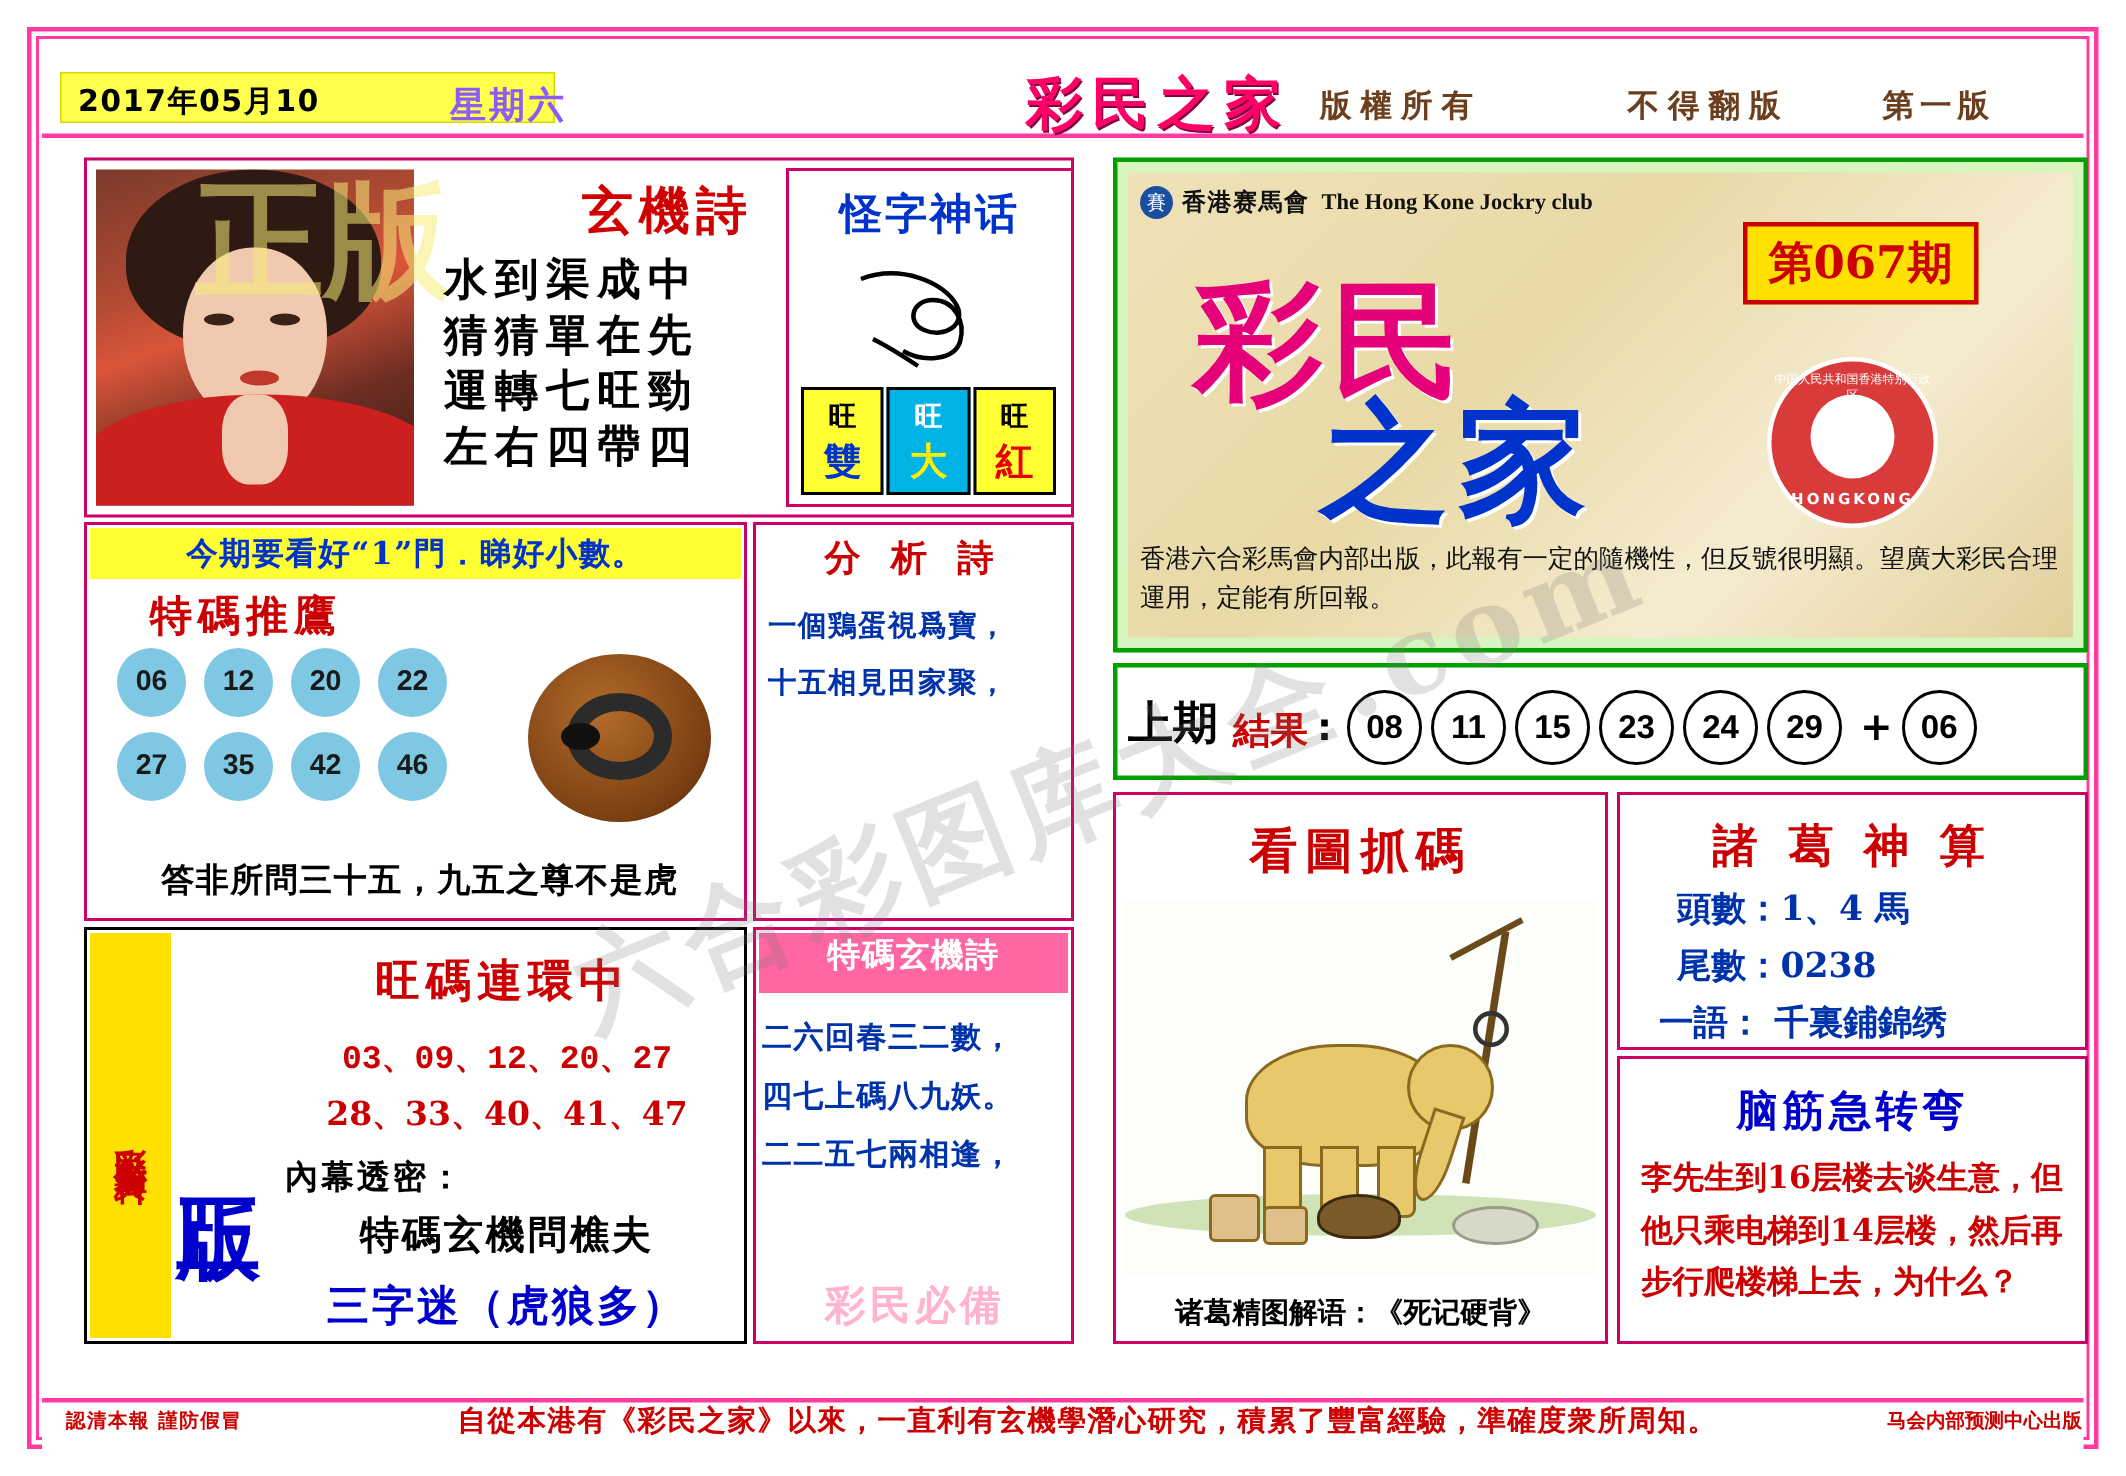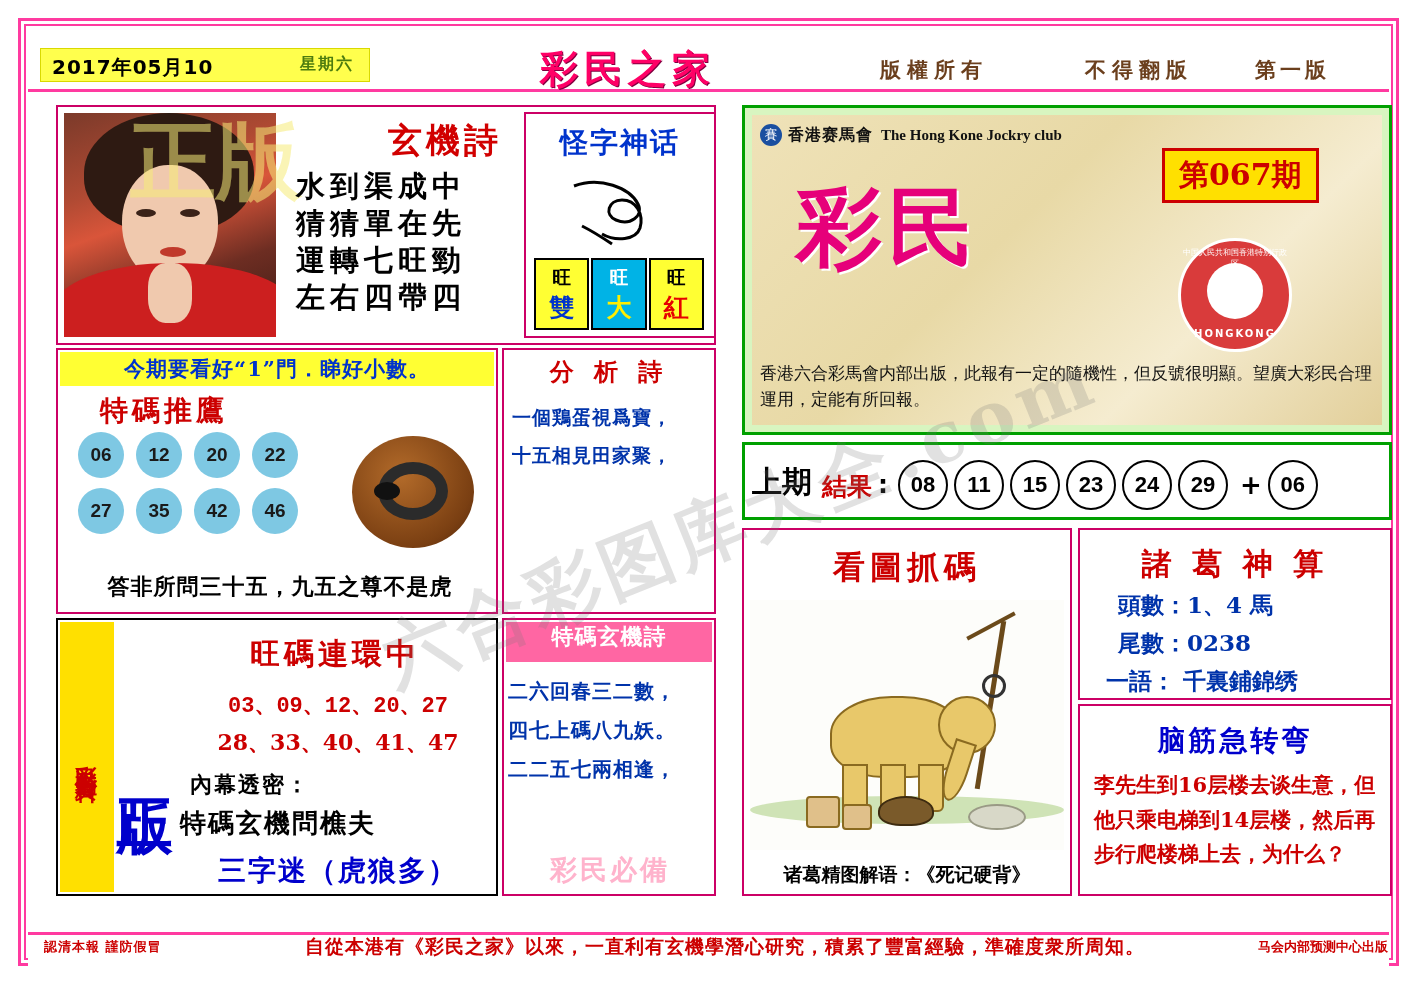--- a/index.html
+++ b/index.html
@@ -4,22 +4,22 @@
 <style>
   html,body{margin:0;padding:0;}
   body{width:1417px;height:984px;background:#ffffff;font-family:"DejaVu Sans","Liberation Sans",sans-serif;overflow:hidden;}
   .page{position:relative;width:1417px;height:984px;background:#ffffff;box-sizing:border-box;}
   .sheet{position:absolute;left:18px;top:18px;width:1381px;height:948px;border:3px solid #ff3aa0;background:#ffffff;box-sizing:border-box;}
 
   
   .header{position:absolute;left:28px;top:40px;width:1361px;height:52px;background:#ffffff;border-bottom:3px solid #ff3aa0;box-sizing:border-box;}
   .datebox{position:absolute;left:40px;top:48px;width:330px;height:34px;background:#ffff4d;border:1px solid #d9d900;box-sizing:border-box;}
   .datetext{position:absolute;left:52px;top:54px;font-size:20px;font-weight:bold;color:#000;letter-spacing:1px;}
-  .weektext{position:absolute;left:300px;top:54px;font-size:16px;font-weight:bold;color:#4d7c0f;letter-spacing:2px;}
-  .maintitle{position:absolute;left:540px;top:44px;width:320px;text-align:left;font-size:38px;font-weight:bold;color:#ff0066;font-family:"DejaVu Serif","Liberation Serif",serif;letter-spacing:6px;text-shadow:1px 1px 0 #800040;}
+  .weektext{position:absolute;left:300px;top:54px;font-size:24px;font-weight:bold;color:#8b5cf6;letter-spacing:2px;}
+  .maintitle{position:absolute;left:540px;top:44px;width:320px;text-align:right;font-size:38px;font-weight:bold;color:#ff0066;font-family:"DejaVu Serif","Liberation Serif",serif;letter-spacing:6px;text-shadow:1px 1px 0 #800040;}
   .copy1{position:absolute;left:880px;top:56px;font-size:21px;font-weight:bold;color:#6b3f1d;letter-spacing:6px;font-family:"DejaVu Serif","Liberation Serif",serif;}
   .copy2{position:absolute;left:1085px;top:56px;font-size:21px;font-weight:bold;color:#6b3f1d;letter-spacing:6px;font-family:"DejaVu Serif","Liberation Serif",serif;}
   .edition{position:absolute;left:1255px;top:56px;font-size:21px;font-weight:bold;color:#6b3f1d;letter-spacing:4px;font-family:"DejaVu Serif","Liberation Serif",serif;}
 
   
   .box{position:absolute;box-sizing:border-box;}
 
   
   .poembox{left:56px;top:105px;width:660px;height:240px;border:2px solid #cc0066;background:#fff;}
   .photo{position:absolute;left:64px;top:113px;width:212px;height:224px;background:linear-gradient(160deg,#7b3a2a 0%,#b04a33 30%,#d9553a 45%,#6d2d22 70%,#3c1a14 100%);overflow:hidden;}
@@ -69,21 +69,21 @@
   
   .bl-box{left:56px;top:618px;width:442px;height:278px;border:2px solid #000;background:#fff;}
   .vstrip{position:absolute;left:60px;top:622px;width:54px;height:270px;background:#ffe000;display:flex;align-items:center;justify-content:center;}
   .vstrip span{writing-mode:vertical-rl;font-size:22px;font-weight:bold;color:#cc0000;font-family:"DejaVu Serif","Liberation Serif",serif;letter-spacing:3px;}
   .zhengban{position:absolute;left:116px;top:622px;width:60px;height:270px;background:#fff;display:flex;align-items:center;justify-content:center;}
   .zhengban span{writing-mode:vertical-rl;font-size:56px;font-weight:bold;color:#0000cc;font-family:"DejaVu Serif","Liberation Serif",serif;letter-spacing:2px;}
   .wangma-t{position:absolute;left:180px;top:634px;width:310px;text-align:center;font-size:30px;font-weight:bold;color:#cc0000;font-family:"DejaVu Serif","Liberation Serif",serif;letter-spacing:4px;}
   .wangma-n1{position:absolute;left:180px;top:690px;width:316px;text-align:center;font-size:22px;font-weight:bold;color:#cc0000;font-family:Liberation Mono, monospace;}
   .wangma-n2{position:absolute;left:180px;top:728px;width:316px;text-align:center;font-size:22px;font-weight:bold;color:#cc0000;font-family:"DejaVu Serif","Liberation Serif",serif;}
   .neimu{position:absolute;left:190px;top:770px;font-size:22px;font-weight:bold;color:#000000;font-family:"DejaVu Serif","Liberation Serif",serif;letter-spacing:2px;}
-  .temaxuan{position:absolute;left:180px;top:806px;width:316px;text-align:left;font-size:26px;font-weight:bold;color:#000;font-family:"DejaVu Serif","Liberation Serif",serif;letter-spacing:2px;}
+  .temaxuan{position:absolute;left:180px;top:806px;width:316px;text-align:center;font-size:26px;font-weight:bold;color:#000;font-family:"DejaVu Serif","Liberation Serif",serif;letter-spacing:2px;}
   .sanzi{position:absolute;left:176px;top:852px;width:324px;text-align:center;font-size:28px;font-weight:bold;color:#0000cc;font-family:"DejaVu Serif","Liberation Serif",serif;letter-spacing:2px;}
 
   
   .temabox{left:502px;top:618px;width:214px;height:278px;border:2px solid #cc0066;background:#fff;}
   .tema-banner{position:absolute;left:506px;top:622px;width:206px;height:40px;background:#ff66a3;display:flex;justify-content:center;}
   .tema-banner span{font-size:22px;font-weight:bold;color:#ffffff;font-family:"DejaVu Serif","Liberation Serif",serif;letter-spacing:1px;}
   .temalines{position:absolute;left:508px;top:672px;width:206px;}
   .temalines div{font-size:20px;font-weight:bold;color:#0033aa;font-family:"DejaVu Serif","Liberation Serif",serif;line-height:1.95;letter-spacing:1px;white-space:nowrap;}
   .caimin-bibei{position:absolute;left:506px;top:852px;width:208px;text-align:center;font-size:27px;font-weight:bold;color:#ffb3cc;font-family:"DejaVu Serif","Liberation Serif",serif;letter-spacing:3px;}
 
@@ -266,20 +266,21 @@
 
   <div class="box bannerbox"></div>
   <div class="bannerinner"></div>
   <div class="jockey-row">
     <div class="jockey-logo">賽</div>
     <div class="jockey-cn">香港赛馬會</div>
     <div class="jockey-en">The Hong Kone Jockry club</div>
   </div>
   <div class="issue">第067期</div>
   <div class="bigtitle1">彩民</div>
+  <div class="bigtitle2">之家</div>
   <div class="emblem">
     <div class="cn">中国人民共和国香港特别行政区</div>
     <div class="flower"></div>
     <div class="hk">HONGKONG</div>
   </div>
   <div class="bannerdesc">香港六合彩馬會内部出版，此報有一定的隨機性，但反號很明顯。望廣大彩民合理運用，定能有所回報。</div>
 
   <div class="box resultbox"></div>
   <div class="res-label1">上期</div>
   <div class="res-label2">結果</div>

